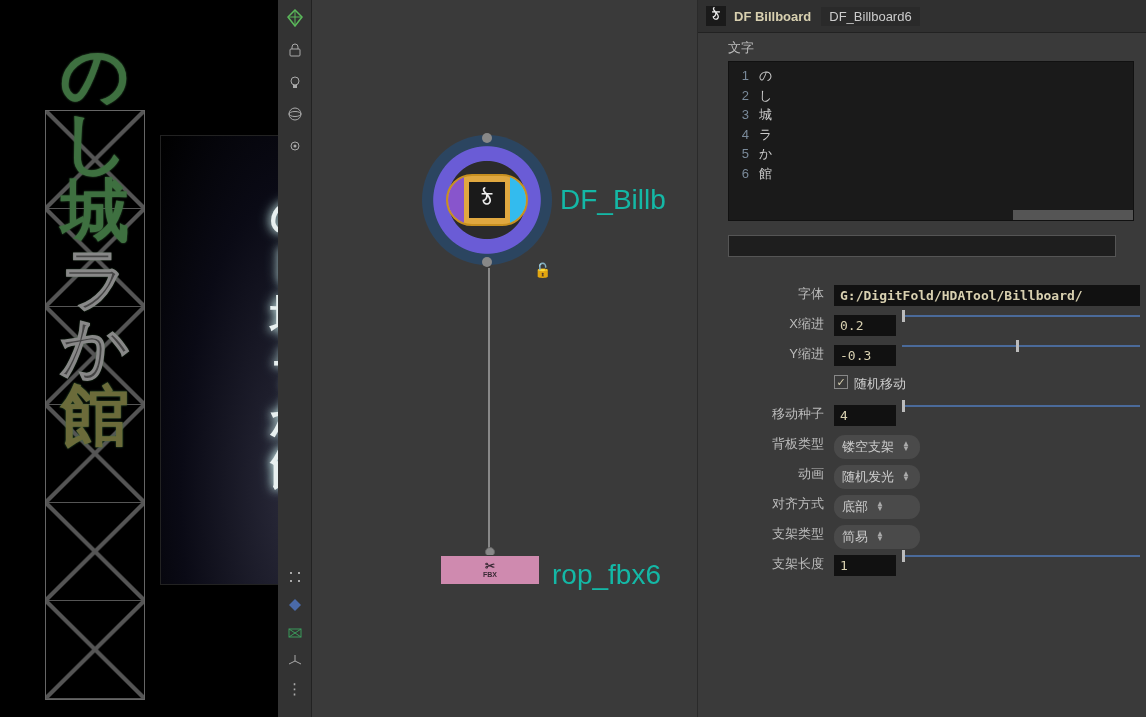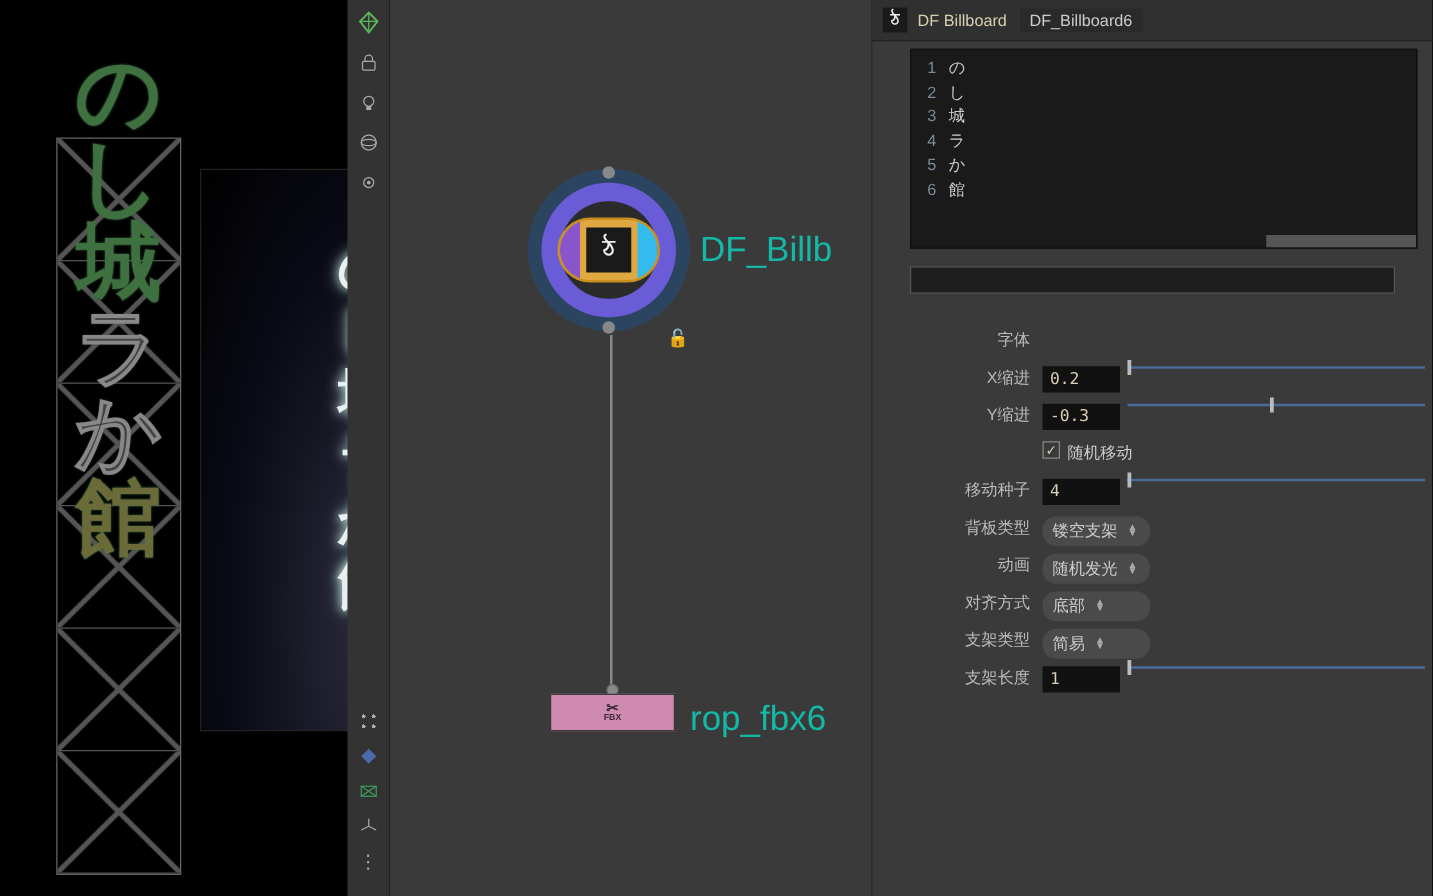--- a/index.html
+++ b/index.html
@@ -50,21 +50,21 @@
 .wire { position:absolute; background:#888; width:2px; }
 .node-fbx { position:absolute; }
 .node-fbx .rect { width:100px; height:30px; background:#cf8aaf; border:1px solid #3a3a3a; display:flex; align-items:center; justify-content:center; position:relative; }
 .node-fbx .dot { position:absolute; left:50%; transform:translateX(-50%); width:10px; height:10px; border-radius:50%; background:#888; border:1px solid #666; top:-8px; }
 .fbx-glyph { color:#3a2a35; font-size:12px; font-weight:bold; display:flex; flex-direction:column; align-items:center; line-height:0.8; }
 
 
 .params { position:absolute; left:697px; top:0; width:449px; height:717px; background:#3a3a3a; color:#ccc; border-left:1px solid #2a2a2a; }
 .phead { display:flex; align-items:center; gap:8px; padding:6px 8px; background:#303030; border-bottom:1px solid #222; }
 .phead .icon { width:20px; height:20px; background:#1a1a1a; display:flex; align-items:center; justify-content:center; color:#eee; font-weight:bold; }
-.phead .type { color:#d8d0b0; font-weight:400; }
+.phead .type { color:#d8d0b0; font-weight:700; }
 .phead .name { background:#2a2a2a; padding:2px 8px; color:#ccc; margin-left:2px; }
 .text-block { margin:6px 12px 0 30px; }
 .text-block .label { color:#bbb; margin-bottom:4px; }
 .code-area { background:#1a1a1a; border:1px solid #111; padding:4px 6px; height:160px; overflow:hidden; font-family:monospace; position:relative; }
 .code-area .line { display:flex; gap:10px; line-height:1.5; }
 .code-area .ln { color:#7a8a9a; width:14px; text-align:right; }
 .code-area .tx { color:#ccc; }
 .scroll-hint { position:absolute; right:0; bottom:0; width:120px; height:10px; background:#555; }
 .search-row { margin:14px 30px 0 30px; }
 .search-row .field { height:22px; background:#1e1e1e; border:1px solid #555; }
@@ -201,20 +201,21 @@
 </div>
 
 <div class="params">
   <div class="phead">
     <div class="icon">ঠ</div>
     <span class="type">DF Billboard</span>
     <span class="name">DF_Billboard6</span>
   </div>
 
   <div class="text-block">
+    <div class="label">文字</div>
     <div class="code-area">
       <div class="line">
           <span class="ln">1</span>
           <span class="tx">の</span>
         </div>
       <div class="line">
           <span class="ln">2</span>
           <span class="tx">し</span>
         </div>
       <div class="line">
@@ -238,20 +239,21 @@
   </div>
 
   <div class="search-row">
       <div class="field"></div>
     </div>
 
   <div style="height:22px"></div>
 
   <div class="param-row">
     <div class="plabel">字体</div>
+    <div class="pval long">G:/DigitFold/HDATool/Billboard/</div>
   </div>
   <div class="param-row">
     <div class="plabel">X缩进</div>
     <div class="pval">0.2</div>
     <div class="slider">
         <div class="thumb" style="left:0%"></div>
       </div>
   </div>
   <div class="param-row">
     <div class="plabel">Y缩进</div>

